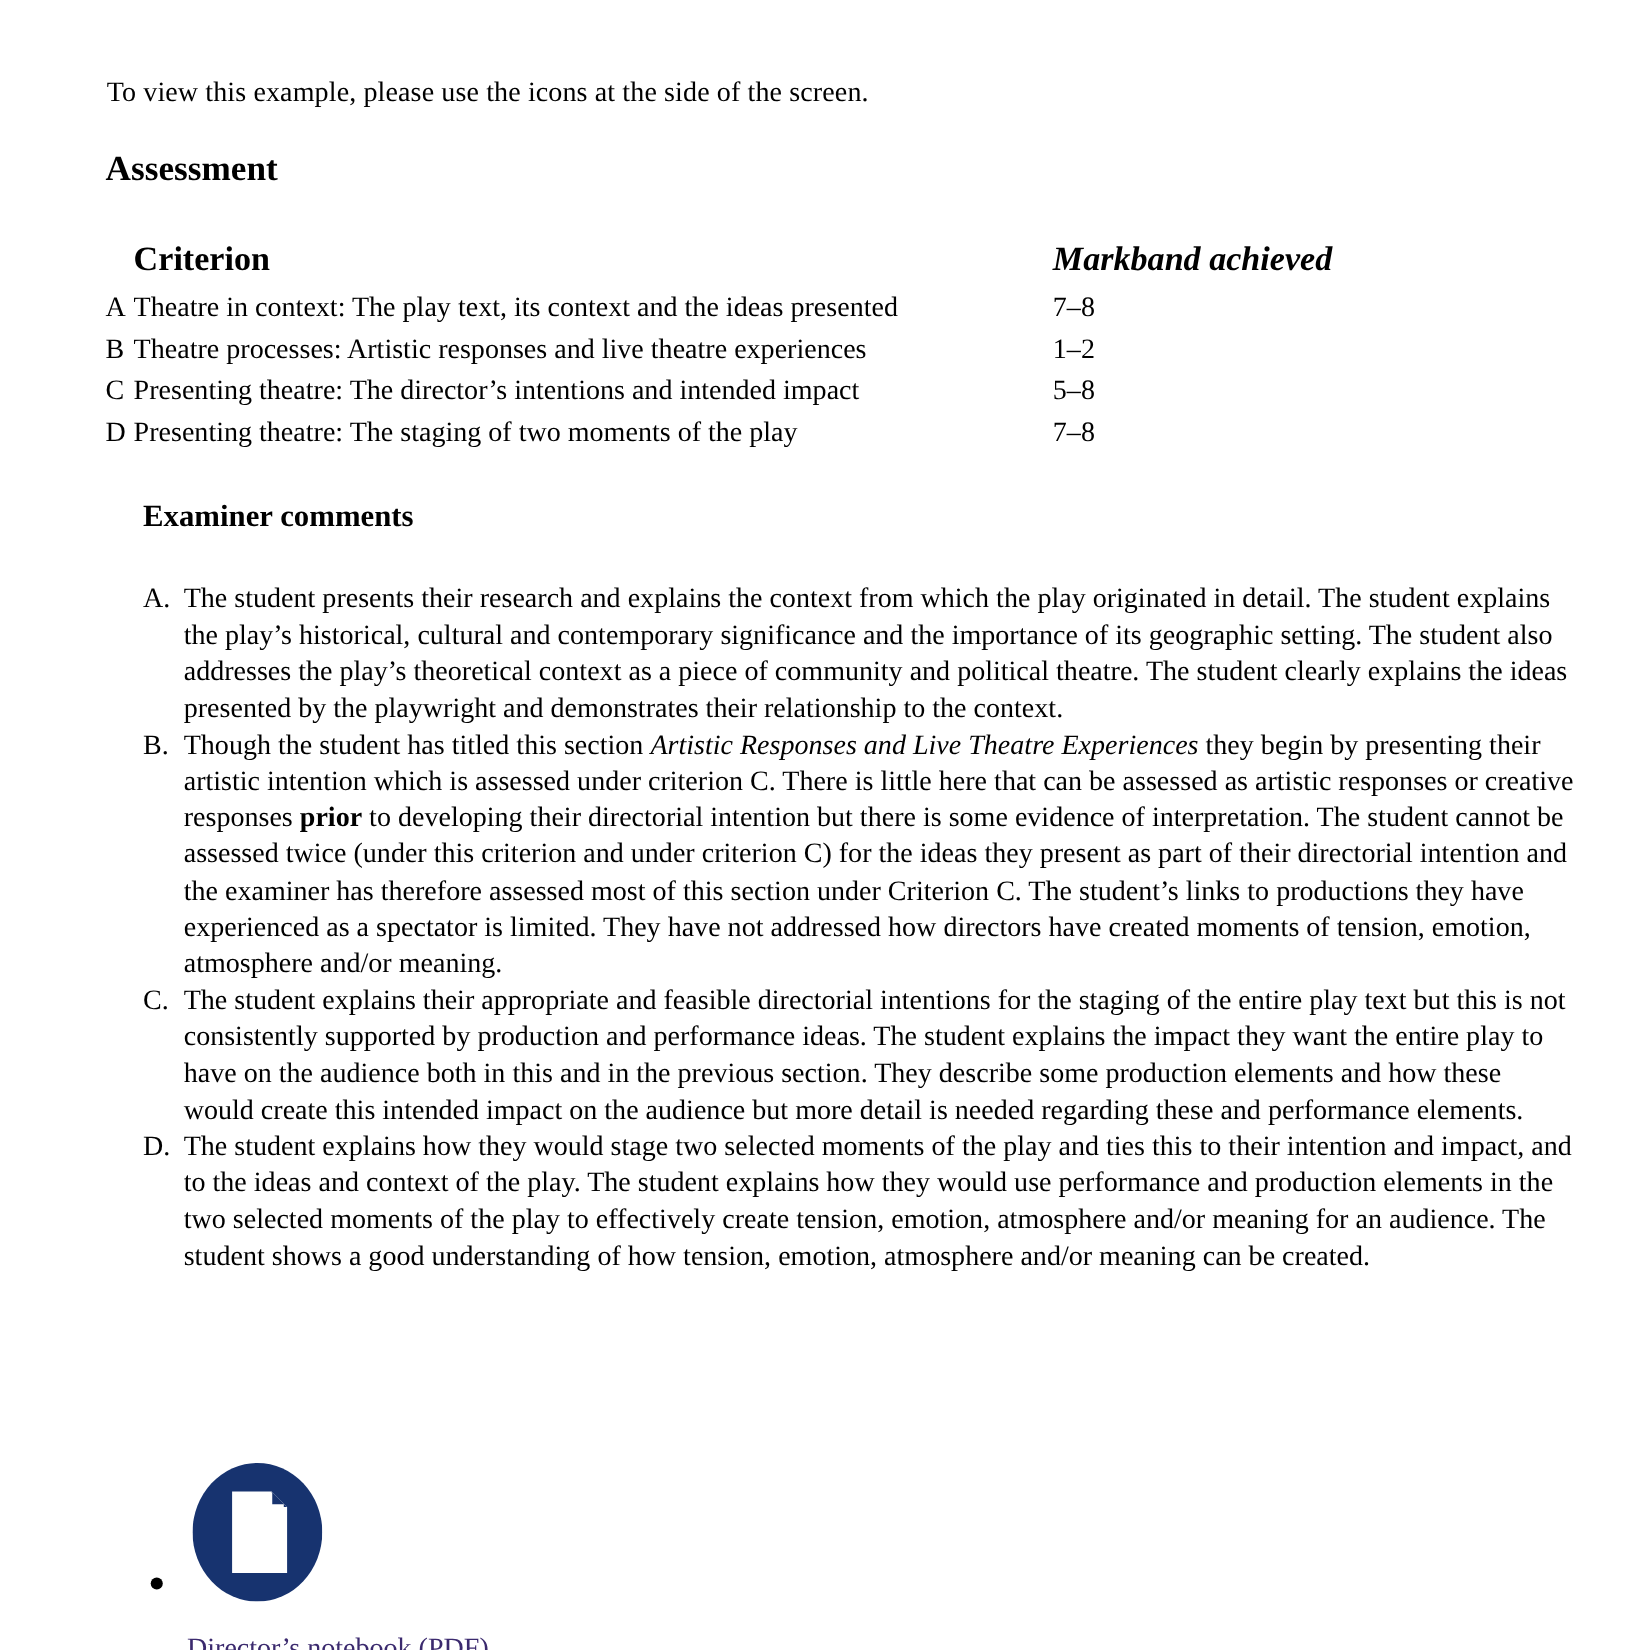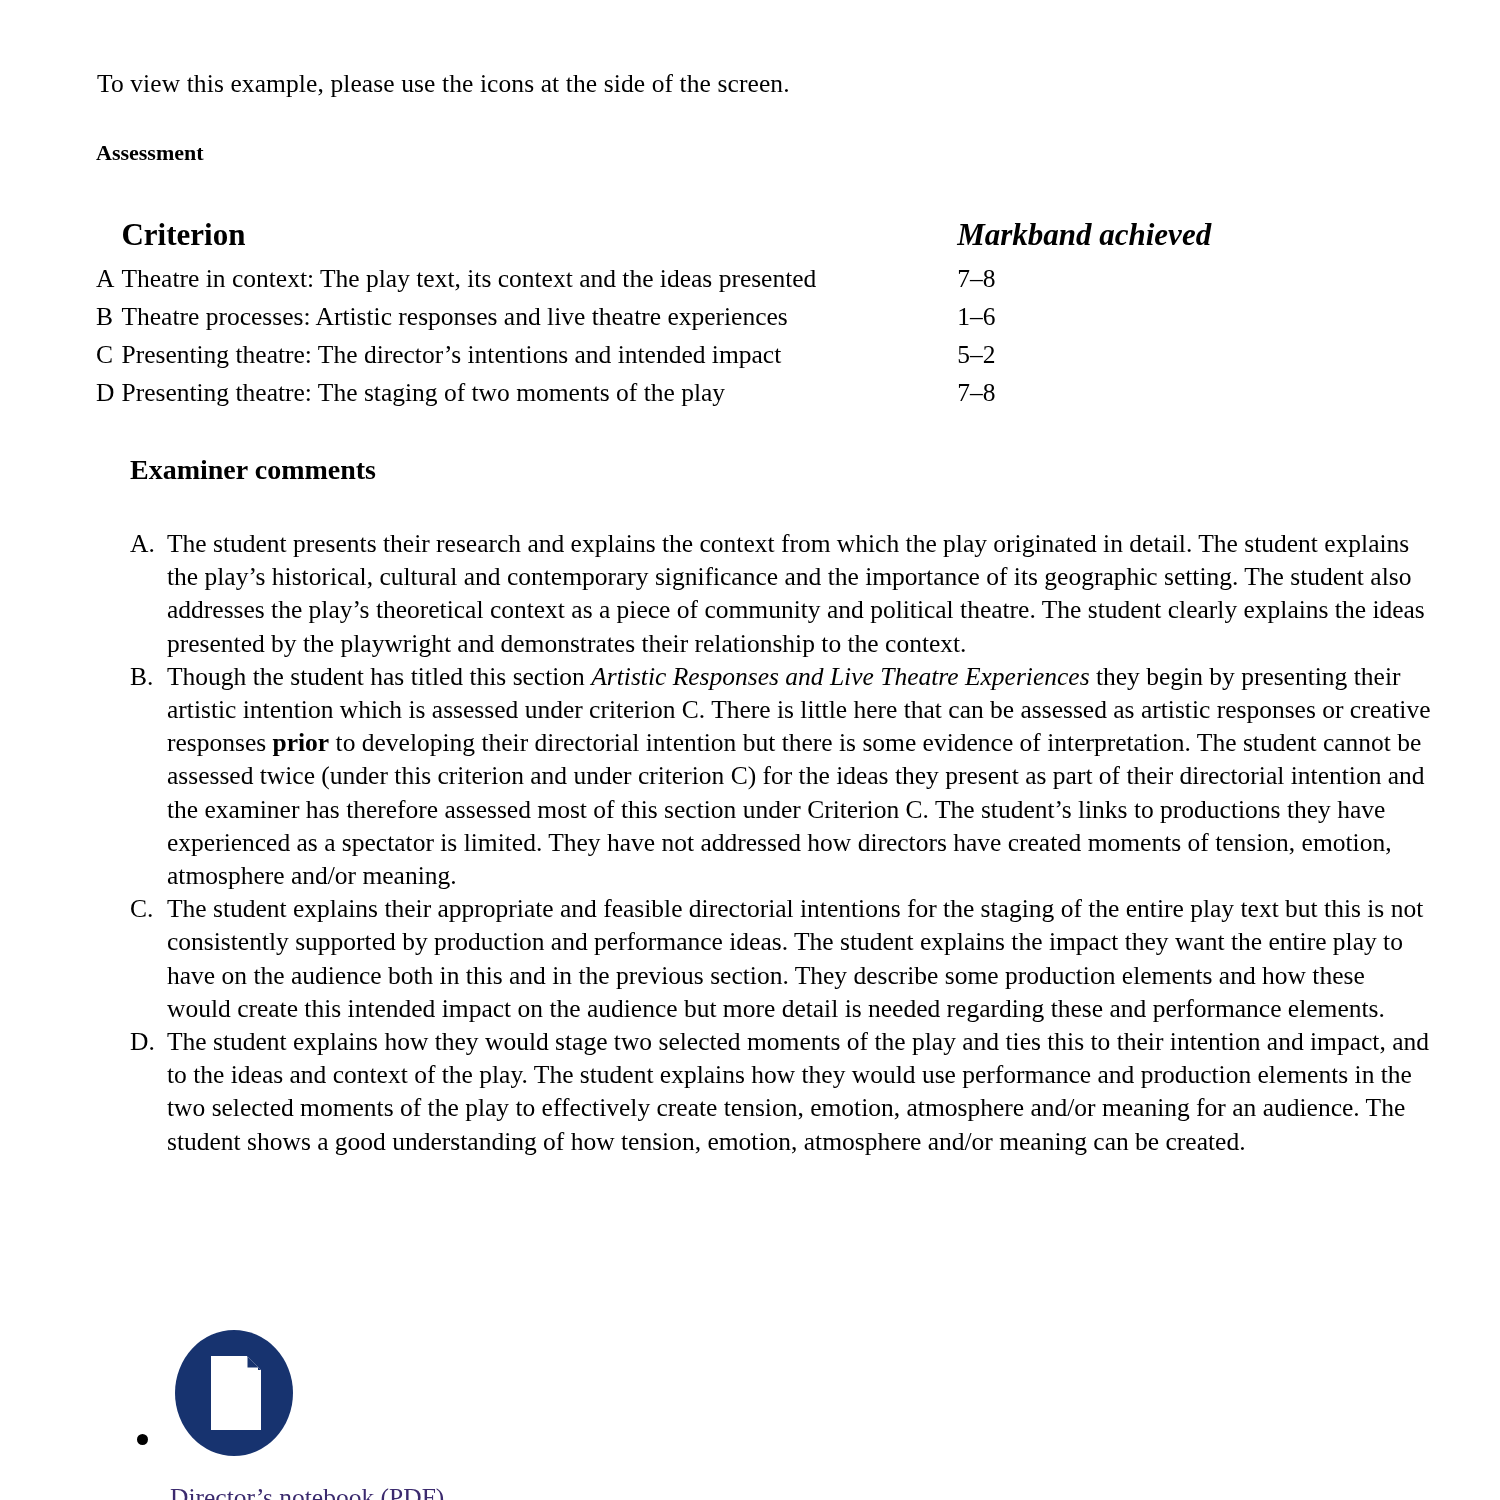--- a/index.html
+++ b/index.html
@@ -33,21 +33,21 @@
     font-size: 25.5px;
     line-height: 32px;
     letter-spacing: 0.1px;
   }
 
   
   .h-assessment {
     position: absolute;
     left: 84px;
     top: 136px;
-    font-size: 22px;
+    font-size: 32px;
     font-weight: bold;
     line-height: 34px;
   }
   .h-examiner {
     position: absolute;
     left: 84px;
     top: 453px;
     font-size: 28px;
     font-weight: bold;
     line-height: 34px;
@@ -169,26 +169,26 @@
     </thead>
     <tbody>
       <tr>
         <td>A</td>
         <td>Theatre in context: The play text, its context and the ideas presented</td>
         <td class="cell-mark tight">7–8</td>
       </tr>
       <tr>
         <td>B</td>
         <td>Theatre processes: Artistic responses and live theatre experiences</td>
-        <td class="cell-mark">1–6</td>
+        <td class="cell-mark">1–2</td>
       </tr>
       <tr>
         <td>C</td>
         <td>Presenting theatre: The director’s intentions and intended impact</td>
-        <td class="cell-mark">5–2</td>
+        <td class="cell-mark">5–8</td>
       </tr>
       <tr>
         <td>D</td>
         <td>Presenting theatre: The staging of two moments of the play</td>
         <td class="cell-mark">7–8</td>
       </tr>
     </tbody>
   </table>
 
   <div class="h-examiner">Examiner comments</div>

